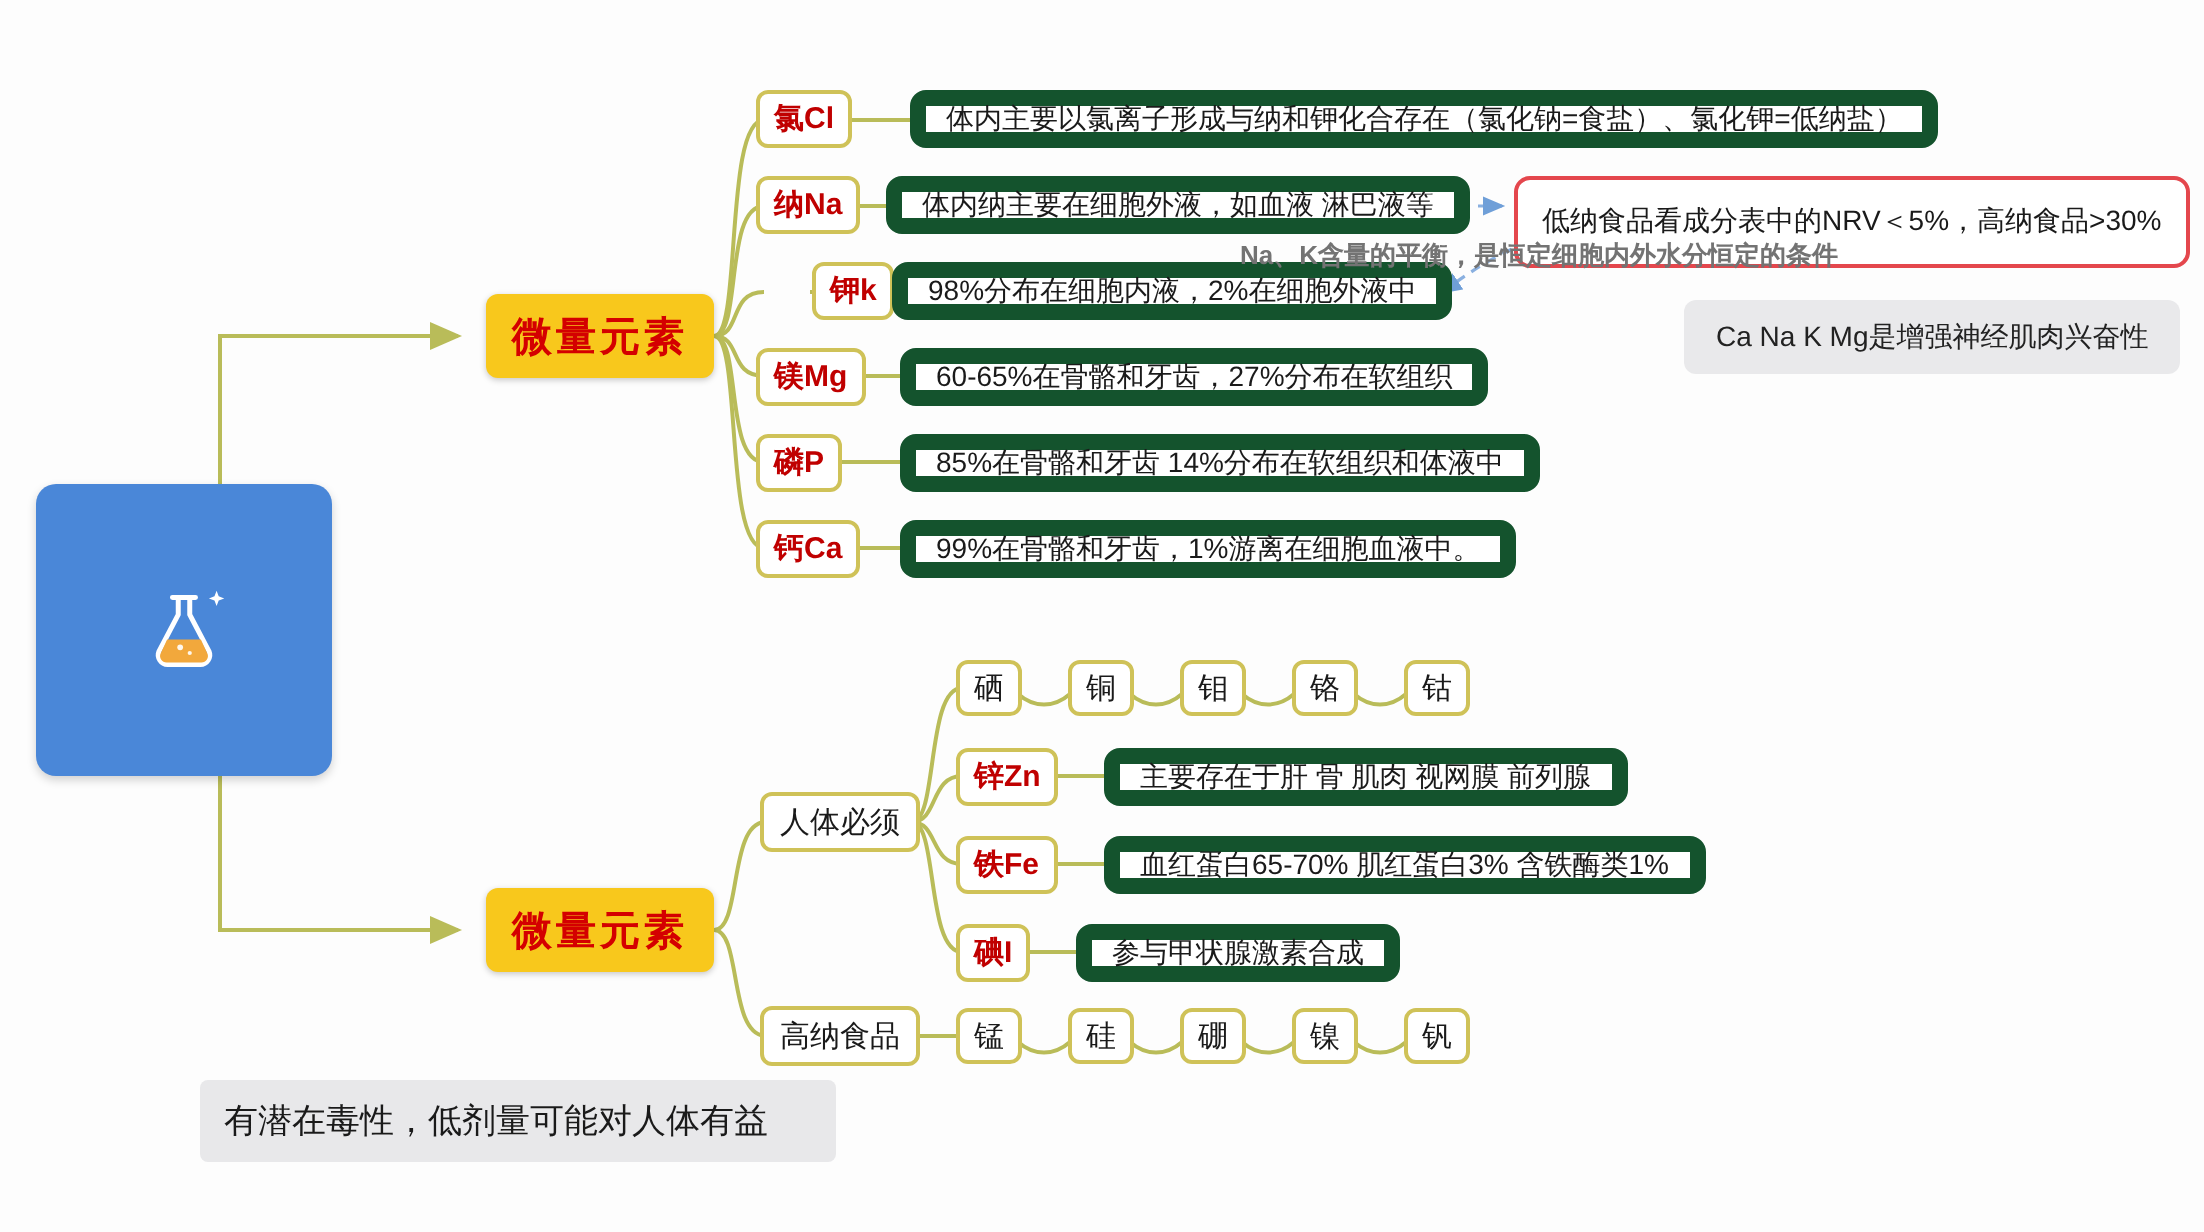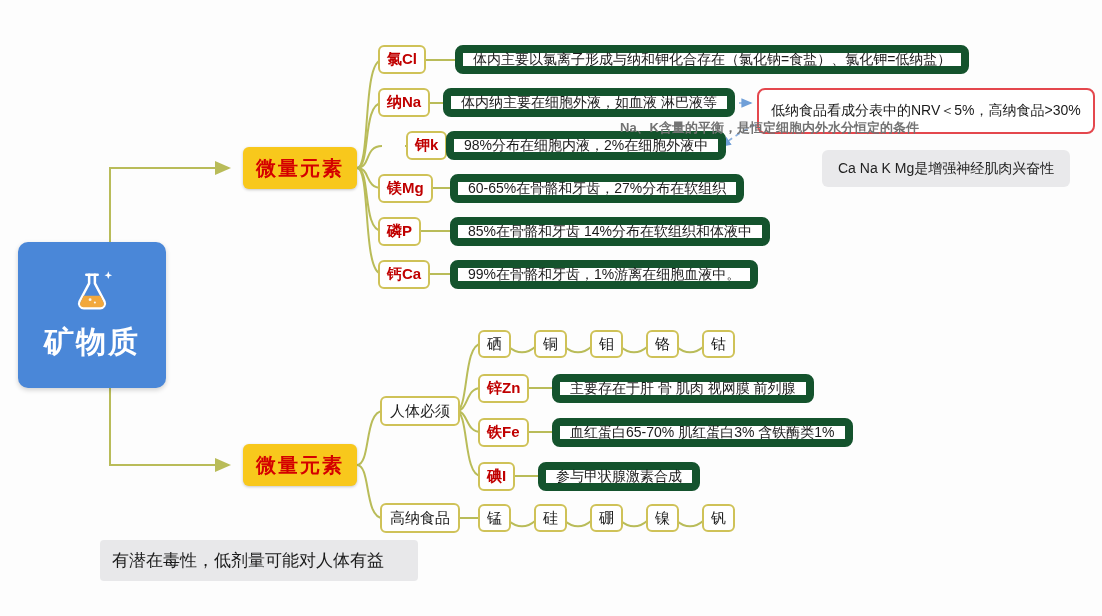--- a/index.html
+++ b/index.html
@@ -49,21 +49,21 @@
     color:#1a1a1a; font-size:15px;
   }
   .red-note {
     height:46px; padding:0 12px; background:#fff;
     border:2px solid #e4474d; border-radius:8px;
     font-size:14px; color:#1a1a1a;
   }
   .blue-note { color:#737373; font-size:13px; font-weight:bold; }
   .gray-note {
     height:37px; padding:0 16px; background:#e9e9eb; border-radius:6px;
-    font-size:14px; color:#222;
+    font-size:14px; color:#222;margin-left:20px;
   }
   .footer {
     left:100px; top:540px; width:318px; background:#e8e8ea; border-radius:4px;
     padding:9px 12px; font-size:17px; color:#1a1a1a;
     flex-direction:column; align-items:flex-start; gap:22px; white-space:normal;
   }
   .footer .l2 { letter-spacing:4px; }
 </style>
 </head>
 <body>
@@ -131,21 +131,20 @@
     <svg width="46" height="46" viewBox="0 0 48 48">
       <g fill="none" stroke="#ffffff" stroke-width="2.6" stroke-linecap="round" stroke-linejoin="round">
         <path d="M18 7 h12"></path>
         <path d="M21 7 v9 L11 35 a5 5 0 0 0 4.5 7 h17 a5 5 0 0 0 4.5 -7 L27 16 V7"></path>
       </g>
       <path d="M15.2 29 h17.6 l3.4 7.2 a3.4 3.4 0 0 1 -3.1 4.8 h-18.2 a3.4 3.4 0 0 1 -3.1 -4.8 z" fill="#f2a83c"></path>
       <path d="M41 3.5 l1.1 2.9 2.9 1.1 -2.9 1.1 -1.1 2.9 -1.1 -2.9 -2.9 -1.1 2.9 -1.1 z" fill="#ffffff"></path>
       <circle cx="22" cy="33" r="1.5" fill="#ffffff" opacity="0.9"></circle>
       <circle cx="27" cy="36" r="1.1" fill="#ffffff" opacity="0.9"></circle>
     </svg>
-    <span class="root-label">矿物质</span>
   </div>
 
   <div class="node branch" style="left:243px; top:147px;">
     <span>微量元素</span>
   </div>
   <div class="node branch" style="left:243px; top:444px;">
     <span>微量元素</span>
   </div>
 
   <div class="node elem" style="left:378px; top:45px;">氯Cl</div>

